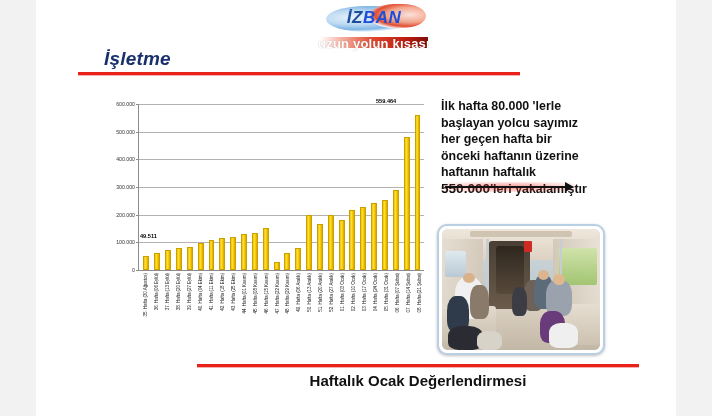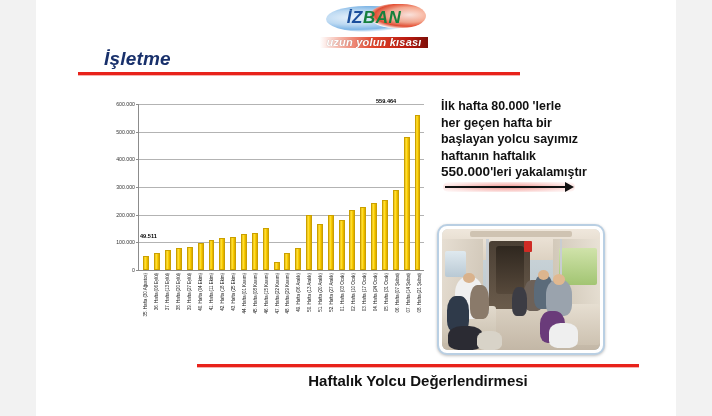--- a/index.html
+++ b/index.html
@@ -18,26 +18,26 @@
   #logo-swoosh{position:absolute;left:8px;top:2px;width:96px;height:26px;
     background:radial-gradient(ellipse at 30% 45%, #e8f2fb 0%, #bcd9f2 35%, #7fb6e6 58%, #ffffff 72%, #ffffff 100%);
     border-radius:50%/60%;}
   #logo-swoosh-red{position:absolute;left:52px;top:0px;width:56px;height:24px;
     background:radial-gradient(ellipse at 70% 45%, #ffe3da 0%, #f4a389 40%, #e2472a 62%, #ffffff 78%, #ffffff 100%);
     border-radius:50%/60%;opacity:.95;}
   #logo-text{position:absolute;left:0;top:4px;width:112px;text-align:center;
     font-family:"Liberation Sans",sans-serif;font-weight:bold;font-style:italic;
     font-size:17px;letter-spacing:.5px;color:#1b4f9c;}
   #logo-text .iz{color:#1b4f9c;}
-  #logo-text .ban{color:#15803d;text-align:center;}
+  #logo-text .ban{color:#1d4ed8;text-align:center;}
   #logo-tagline-wrap{position:relative;width:112px;height:14px;margin-top:1px;}
   #logo-tagline-bar{position:absolute;left:2px;top:2px;width:108px;height:11px;
     background:linear-gradient(90deg,#ffffff 0%,#f6b8ab 18%,#e2442a 50%,#b8190f 82%,#7d0f08 100%);}
   #logo-tagline{position:absolute;left:0;top:1px;width:112px;text-align:center;
-    font-size:11px;font-style:italic;font-weight:bold;color:#ffffff;letter-spacing:.2px;
+    font-size:13px;font-weight:bold;color:#ffffff;letter-spacing:.2px;
     text-shadow:0 0 1px rgba(0,0,0,.35);}
 
   
   #section-title{position:absolute;left:104px;top:48px;
     font-size:19px;font-weight:bold;font-style:italic;color:#18306b;
     font-family:"Liberation Sans",sans-serif;letter-spacing:.2px;}
   #title-rule{position:absolute;left:78px;top:72px;width:442px;height:3px;
     background:#e8221b;}
   #title-rule::after{content:"";position:absolute;left:0;top:3px;width:100%;height:1px;
     background:rgba(232,34,27,.35);}
@@ -337,22 +337,23 @@
           <div class="xlabel">07. Hafta (14 Şubat)</div>
         </div>
         <div class="xlabel-slot">
           <div class="xlabel">08. Hafta (21 Şubat)</div>
         </div>
       </div>
   </div>
 
   <div id="callout">
     <span class="ln">İlk hafta 80.000 'lerle</span>
+    <span class="ln">başlayan yolcu sayımız</span>
     <span class="ln">her geçen hafta bir</span>
-    <span class="ln">başlayan yolcu sayımız</span>
+    <span class="ln">önceki haftanın üzerine</span>
     <span class="ln">haftanın haftalık</span>
     <span class="ln"><b class="big">550.000</b><span>'leri yakalamıştır</span></span>
   </div>
   <div id="arrow">
     <div id="arrow-glow"></div>
     <div id="arrow-line"></div>
     <div id="arrow-head"></div>
   </div>
 
   <div id="photo-frame">
@@ -382,15 +383,15 @@
       <div class="pz" id="pp6h"></div>
       <div class="pp" id="pp7"></div>
       <div class="pp" id="pp8"></div>
       <div class="pp" id="pp9"></div>
       <div class="pp" id="pp10"></div>
       <div class="pp" id="pp11"></div>
     </div>
   </div>
 
   <div id="caption-rule"></div>
-  <div id="caption">Haftalık Yolcu Değerlendirmesi</div>
+  <div id="caption">Haftalık Ocak Değerlendirmesi</div>
 
 </div>
 
 </body></html>

